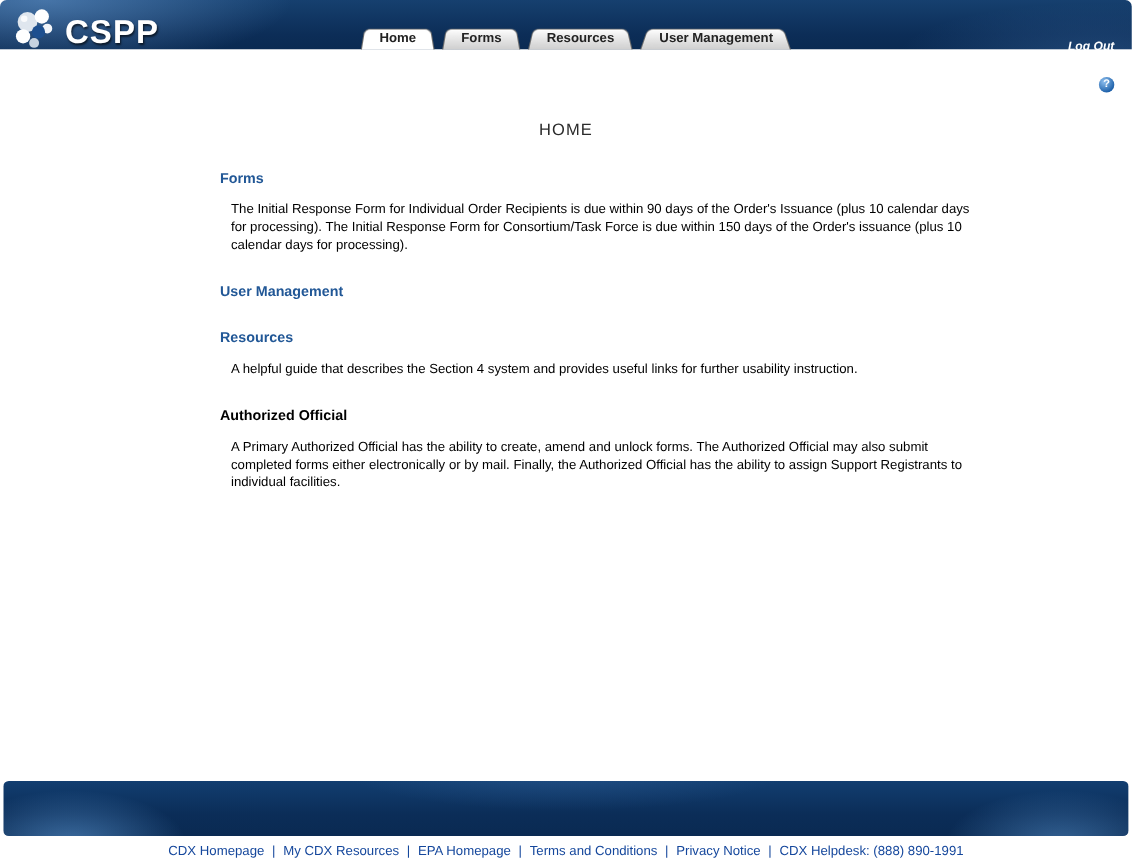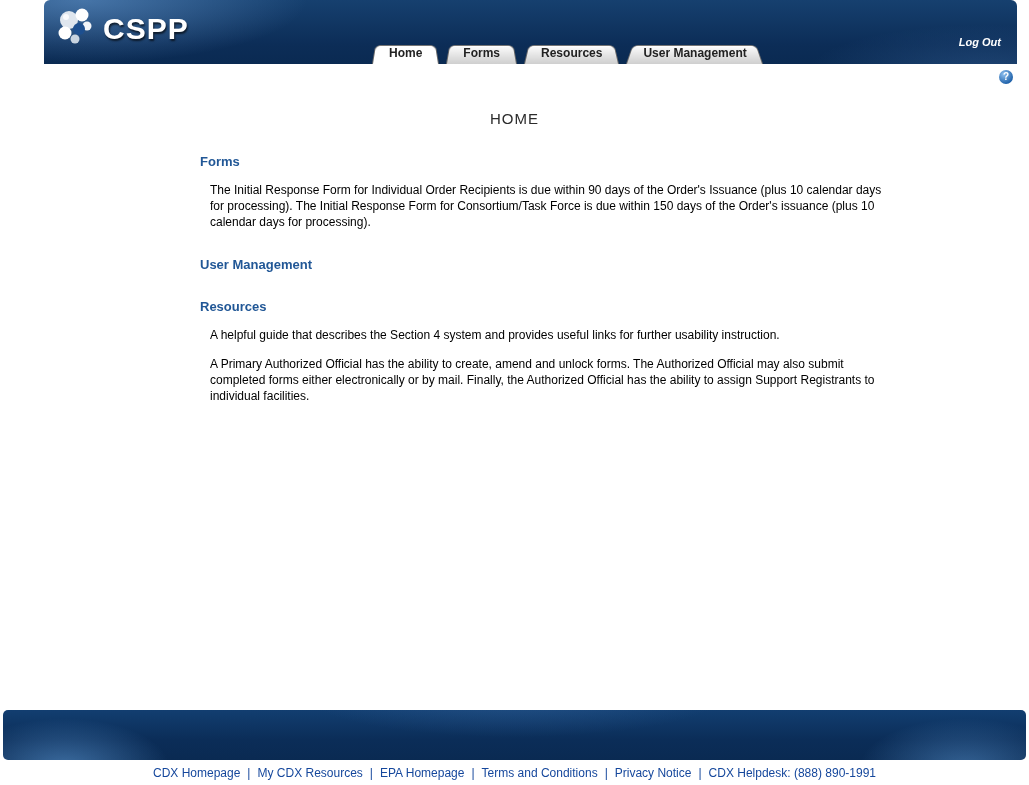--- a/index.html
+++ b/index.html
@@ -4,27 +4,26 @@
 <style>
   html,body{margin:0;padding:0;}
   body{
     width:1029px;height:785px;position:relative;overflow:hidden;
     background:#ffffff;
     font-family:"Liberation Sans", sans-serif;
   }
 
   
   .header{
-    position:absolute;top:0;left:0;right:12px;height:64px;
+    position:absolute;top:0;left:0;right:0;height:45px;
     background:
       radial-gradient(320px 90px at 4% 0%, rgba(110,160,215,.55), transparent 70%),
       radial-gradient(260px 70px at 97% 115%, rgba(70,120,180,.35), transparent 70%),
       linear-gradient(180deg,#16406f 0%,#0c2d57 70%,#0a2a52 100%);
     border-radius:6px 6px 0 0;
-    margin-left:44px;
   }
   .logo{position:absolute;top:5px;left:10px;display:flex;align-items:center;gap:5px;}
   .logo-text{
     font-size:30px;font-weight:bold;color:#ffffff;letter-spacing:1px;
     text-shadow:1px 2px 2px rgba(0,0,0,.65);
   }
   .logged-in{
     position:absolute;top:6px;right:12px;display:flex;align-items:center;gap:5px;
     font-size:12px;color:#d9e4f0;
   }
@@ -132,20 +131,21 @@
 <div class="sections">
 
   <div class="section-heading">Forms</div>
   <div class="section-body">The Initial Response Form for Individual Order Recipients is due within 90 days of the Order's Issuance (plus 10 calendar days for processing). The Initial Response Form for Consortium/Task Force is due within 150 days of the Order's issuance (plus 10 calendar days for processing).</div>
 
   <div class="section-heading">User Management</div>
 
   <div class="section-heading">Resources</div>
   <div class="section-body">A helpful guide that describes the Section 4 system and provides useful links for further usability instruction.</div>
 
+  <div class="section-heading black">Authorized Official</div>
   <div class="section-body">A Primary Authorized Official has the ability to create, amend and unlock forms. The Authorized Official may also submit completed forms either electronically or by mail. Finally, the Authorized Official has the ability to assign Support Registrants to individual facilities.</div>
 
 </div>
 
 <div class="footer-band"></div>
 
 <div class="footer-links">
   <a>CDX Homepage</a><span class="sep">|</span><a>My CDX Resources</a><span class="sep">|</span><a>EPA Homepage</a><span class="sep">|</span><a>Terms and Conditions</a><span class="sep">|</span><a>Privacy Notice</a><span class="sep">|</span><span>CDX Helpdesk: (888) 890-1991</span>
 </div>
 

